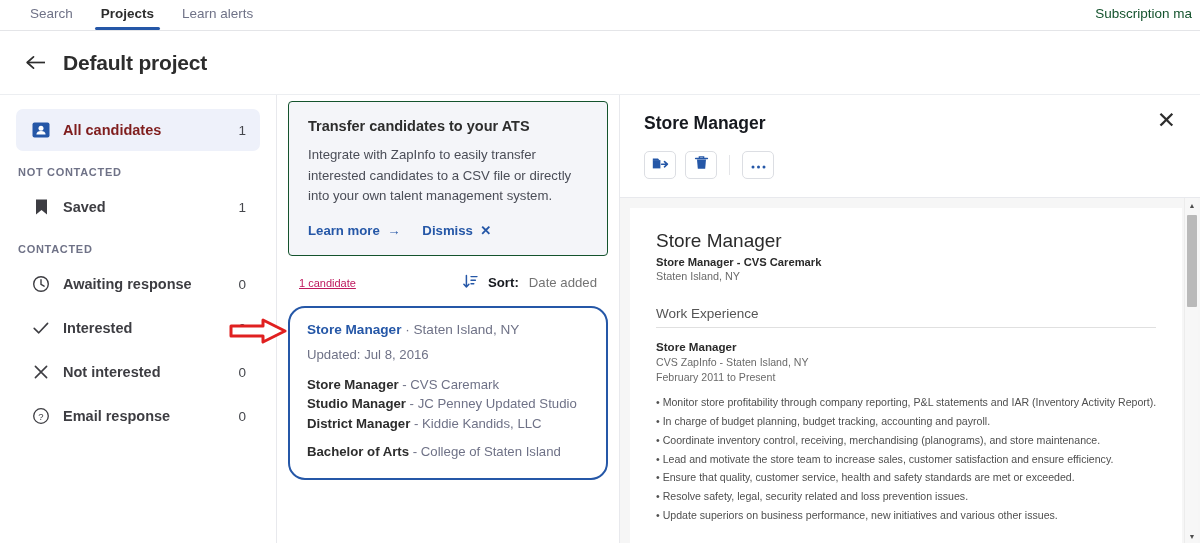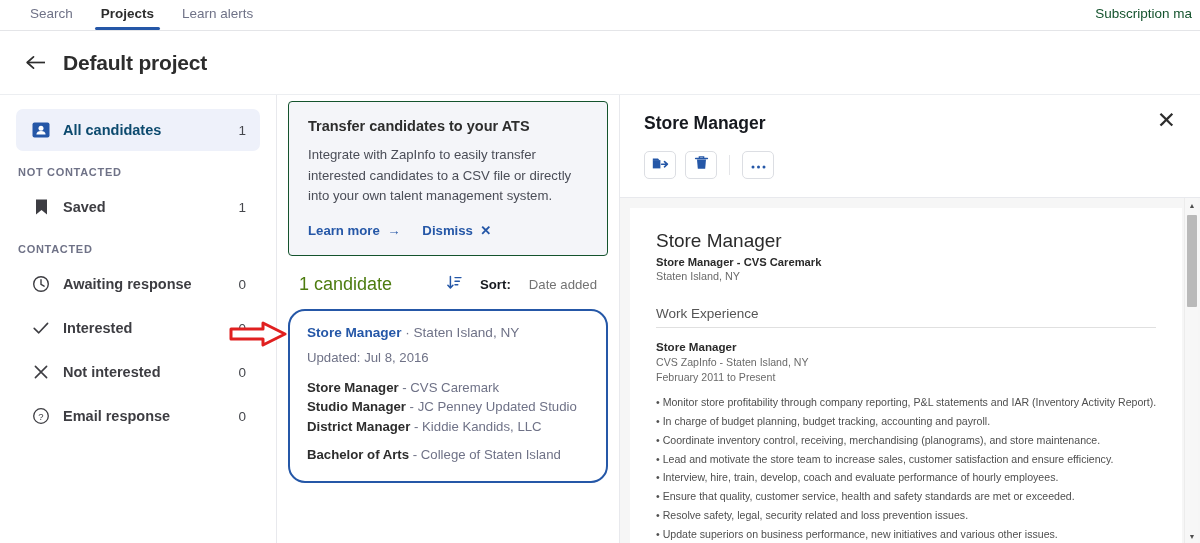--- a/index.html
+++ b/index.html
@@ -62,21 +62,21 @@
   }
   .side-item.active { background: #eef1fa; }
   .side-ico {
     width: 22px; margin-right: 11px; display: flex;
     align-items: center; justify-content: center; flex-shrink: 0;
   }
   .side-label {
     flex: 1; font-size: 14.5px; color: #3d3d42; font-weight: 600;
     white-space: nowrap;
   }
-  .side-item.active .side-label { color: #0c4a6e; }
+  .side-item.active .side-label { color: #7f1d1d; }
   .side-count { font-size: 13.5px; color: #45474d; }
   .side-group {
     font-size: 11px; letter-spacing: .7px; color: #6f7287;
     font-weight: 600; padding: 13px 0 8px 2px;
   }
 
   
   .midcol {
     width: 344px; flex-shrink: 0; background: #ffffff;
     border-left: 1px solid #e8e9ed; border-right: 1px solid #e8e9ed;
@@ -95,23 +95,23 @@
     cursor: pointer; margin-right: 22px; white-space: nowrap;
   }
   .promo-dismiss {
     font-size: 13.2px; font-weight: 700; color: #2557a7;
     cursor: pointer; white-space: nowrap;
   }
   .countbar {
     display: flex; align-items: center; justify-content: space-between;
     padding: 18px 22px 14px 22px;
   }
-  .count-text { font-size: 18px; color: #4d7c0f; }
+  .count-text { font-size: 11px; color: #be185d; text-decoration: underline; }
   .sortbtn {
-    display: flex; align-items: center; gap: 18px;
+    display: flex; align-items: center; gap: 10px;
     cursor: pointer; font-size: 13.2px; color: #2d2d2d;
   }
   .sort-k { font-weight: 700; color: #16191f; }
   .sort-v { color: #737373; }
 
   .cand-card {
     margin: 0 11px; border: 2px solid #2557a7; border-radius: 17px;
     padding: 14px 17px 17px 17px; background: #fff; cursor: pointer;
   }
   .cand-top { font-size: 13.6px; margin-bottom: 10px; white-space: nowrap; }
@@ -403,21 +403,20 @@
         <div class="r-sec">Work Experience</div>
         <div class="r-job">Store Manager</div>
         <div class="r-meta">CVS ZapInfo  -  Staten Island, NY</div>
         <div class="r-meta">February 2011 to Present</div>
 
         <div class="r-bullets">
           <div class="r-bullet">•&nbsp;<span>Monitor store profitability through company reporting, P&amp;L statements and IAR (Inventory Activity Report).</span></div>
           <div class="r-bullet">•&nbsp;<span>In charge of budget planning, budget tracking, accounting and payroll.</span></div>
           <div class="r-bullet">•&nbsp;<span>Coordinate inventory control, receiving, merchandising (planograms), and store maintenance.</span></div>
           <div class="r-bullet">•&nbsp;<span>Lead and motivate the store team to increase sales, customer satisfaction and ensure efficiency.</span></div>
-          <div class="r-bullet">•&nbsp;<span>Interview, hire, train, develop, coach and evaluate performance of hourly employees.</span></div>
           <div class="r-bullet">•&nbsp;<span>Ensure that quality, customer service, health and safety standards are met or exceeded.</span></div>
           <div class="r-bullet">•&nbsp;<span>Resolve safety, legal, security related and loss prevention issues.</span></div>
           <div class="r-bullet">•&nbsp;<span>Update superiors on business performance, new initiatives and various other issues.</span></div>
 
         </div>
       </div>
 
       <div class="sbar">
         <div class="sb-arrow sb-up">▲</div>
         <div class="sb-thumb"></div>

